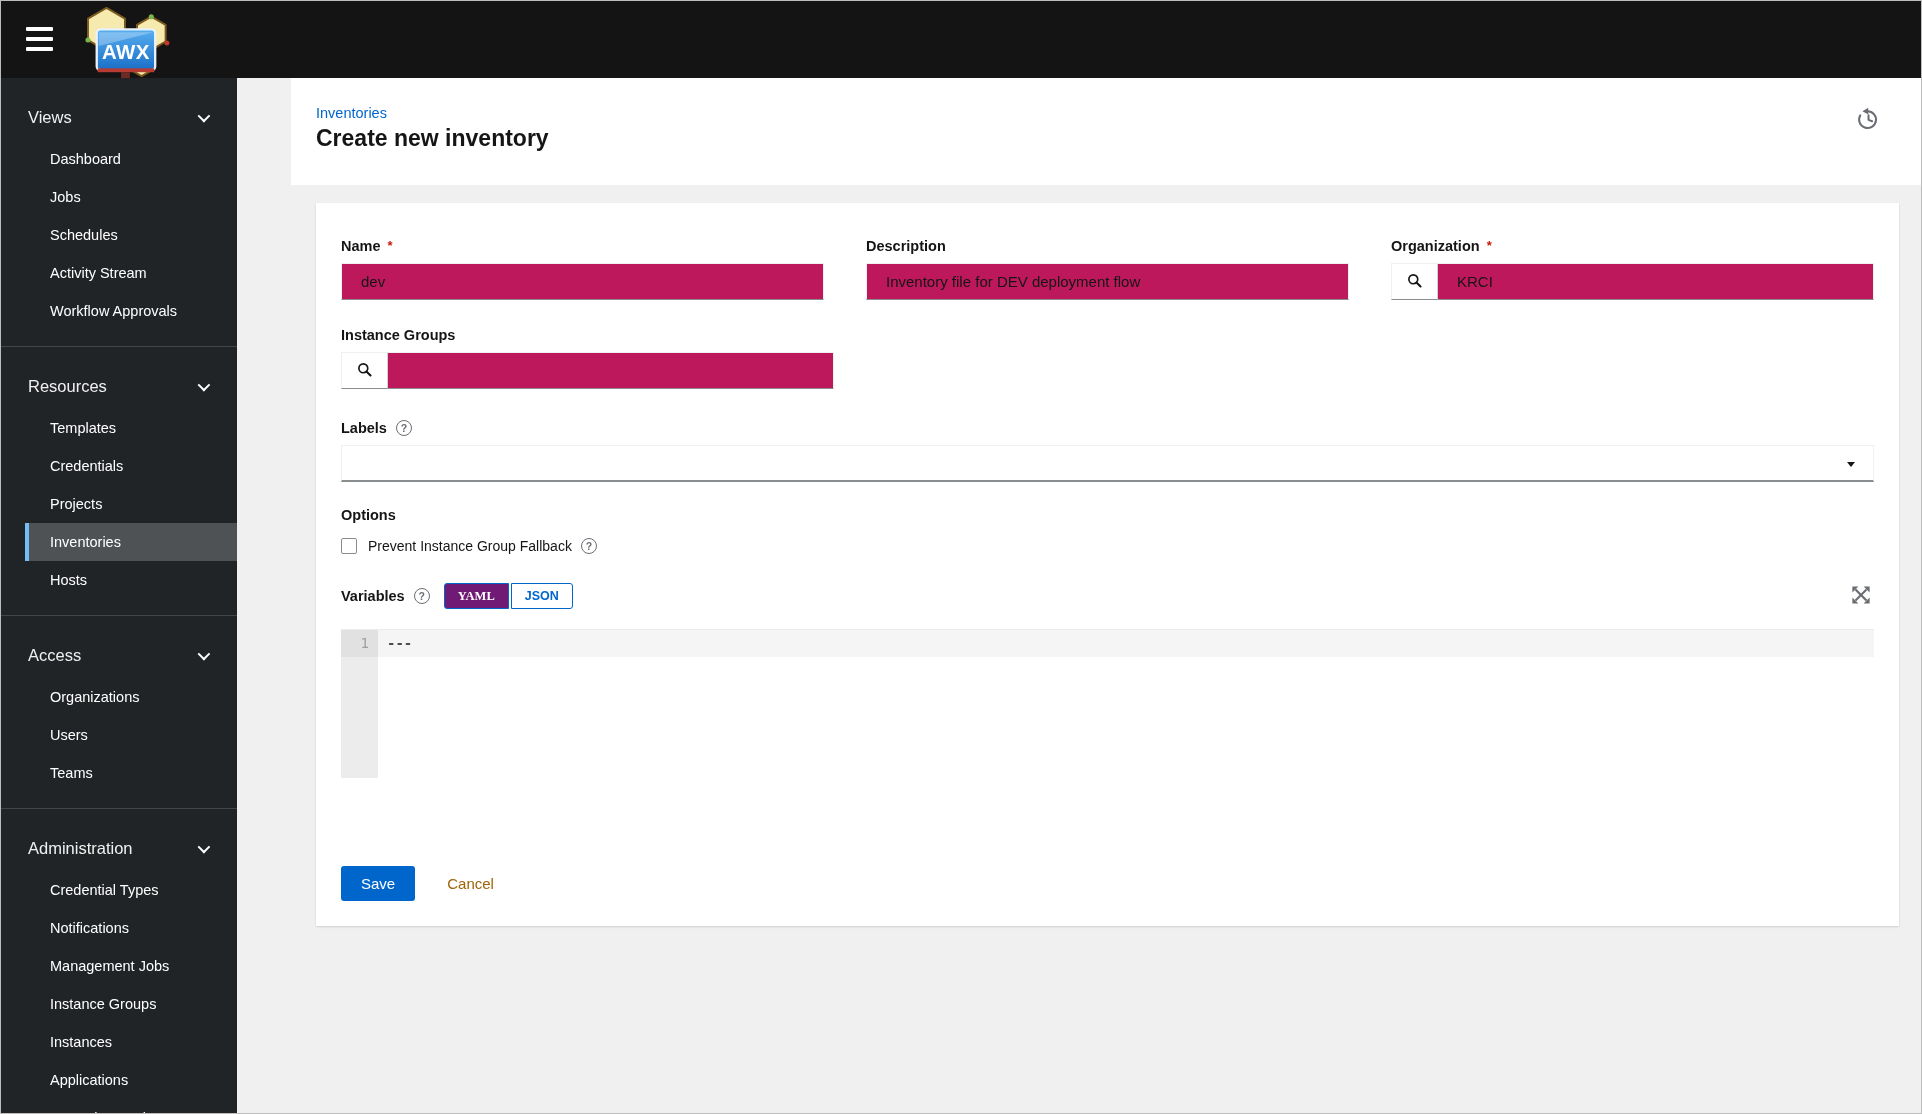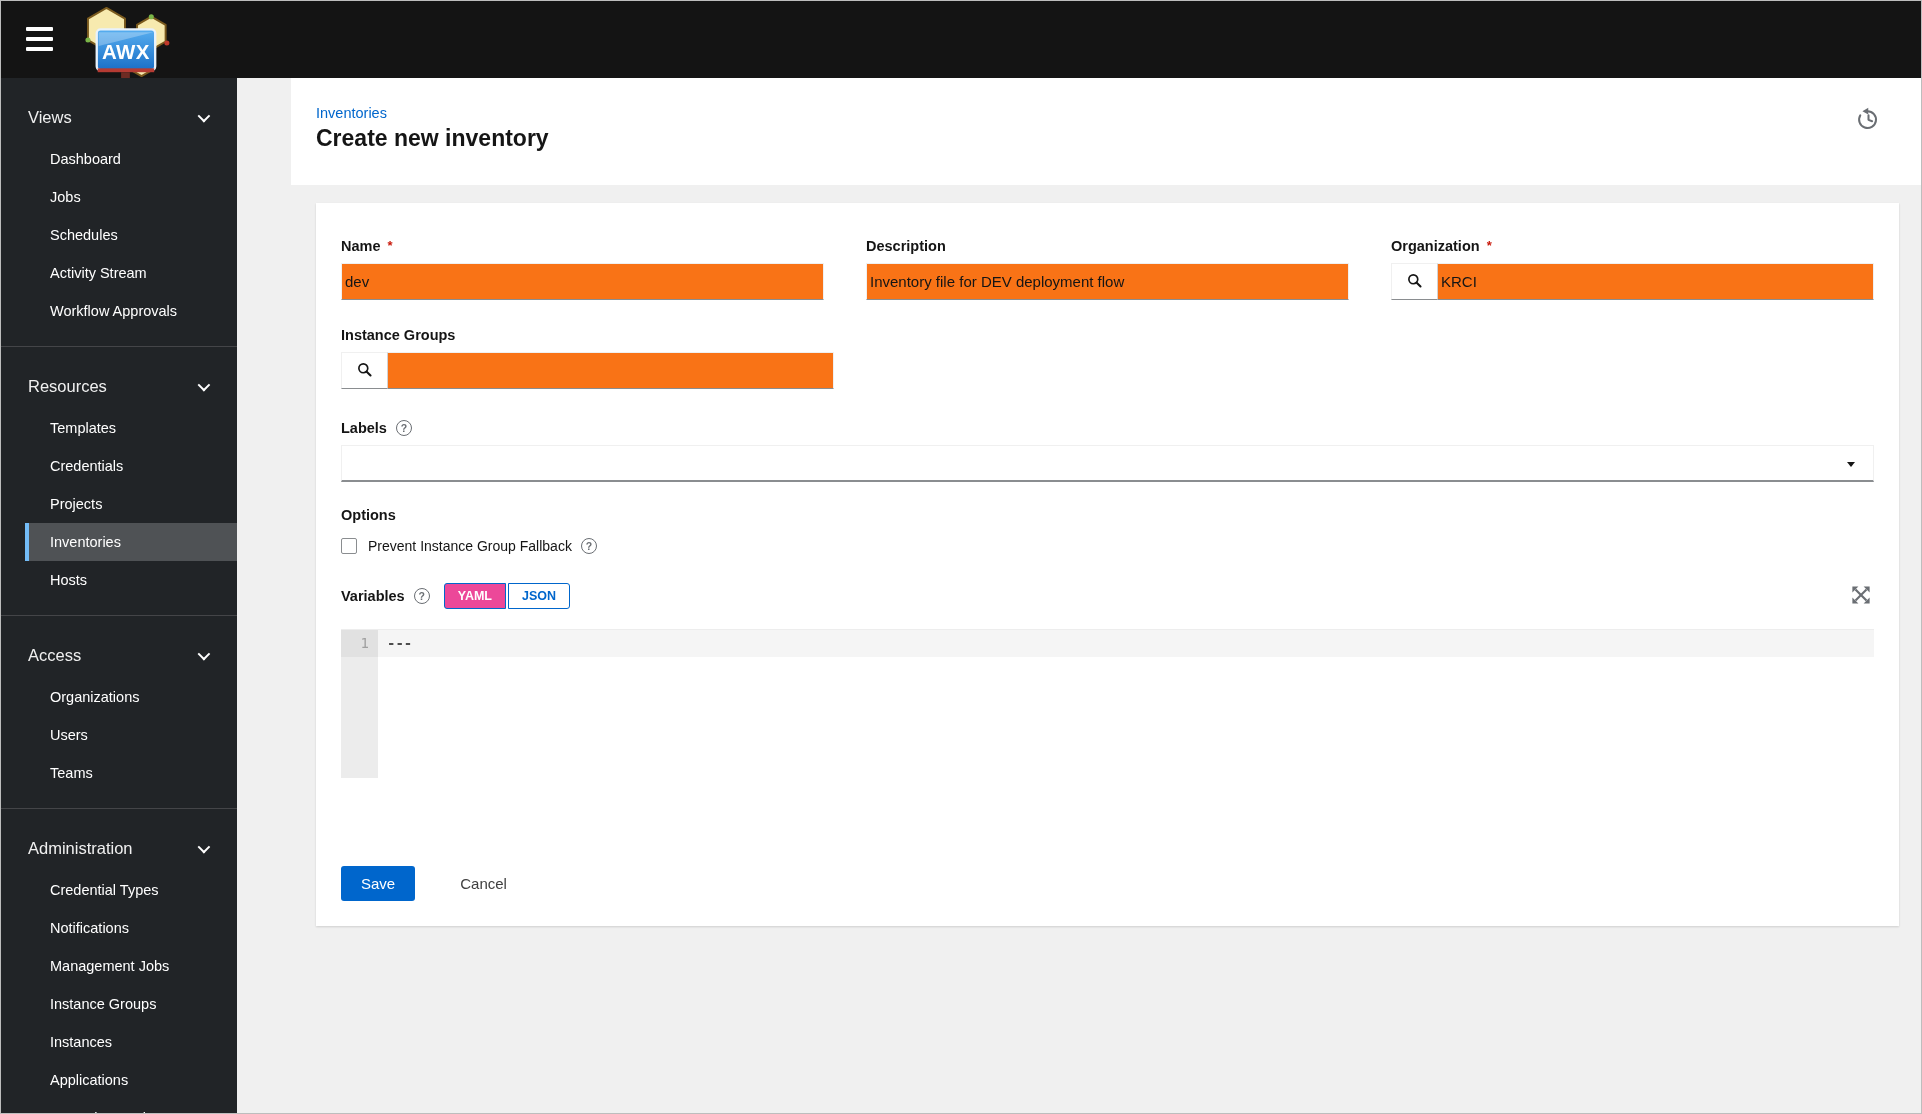--- a/index.html
+++ b/index.html
@@ -38,21 +38,21 @@
 
   
   .card { position:absolute; left:315px; top:202px; width:1583px; height:723px; background:#fff;
           box-shadow:0 1px 2px rgba(3,3,3,.14); padding:34px 25px 0 25px; }
 
   .field-label { font-size:14.5px; font-weight:700; color:#151515; height:17px; display:flex; align-items:center; }
   .req { color:#c9190b; margin-left:7px; font-size:13px; font-weight:700; }
   .row1 { display:grid; grid-template-columns:1fr 1fr 1fr; column-gap:42px; }
 
   .pf-input { width:100%; height:37px; margin-top:9px; border:1px solid #f0f0f0; border-bottom:1px solid #8a8d90;
-              padding:0 3px; font-size:15px; color:#151515; font-family:"Liberation Sans",sans-serif; background:#f97316; }
+              padding:0 19px; font-size:15px; color:#151515; font-family:"Liberation Sans",sans-serif; background:#be185d; }
 
   .lookup { display:flex; margin-top:9px; }
   .lookup .search-btn { width:47px; height:37px; flex:0 0 47px; background:#fff; cursor:pointer;
                         border:1px solid #f0f0f0; border-bottom-color:#8a8d90; border-right:1px solid #d2d2d2;
                         display:flex; align-items:center; justify-content:center; }
   .lookup .pf-input { margin-top:0; border-left:none; }
 
   .col { width:493px; }
   .mt26 { margin-top:26px; } .mt30 { margin-top:30px; } .mt24 { margin-top:24px; }
 
@@ -66,36 +66,36 @@
               color:#6a6e73; font-size:10.5px; font-weight:bold; cursor:pointer; flex:0 0 auto; }
 
   .check-row { margin-top:12px; display:flex; align-items:center; height:22px; }
   .pf-check { width:16px; height:16px; border:1px solid #8a8d90; background:#fff; border-radius:2px; cursor:pointer; }
   .check-label { margin-left:11px; font-size:14px; color:#151515; cursor:pointer; }
 
   .vars-row { margin-top:26px; display:flex; align-items:center; height:26px; }
   .toggle-group { display:flex; margin-left:14px; }
   .toggle-btn { height:26px; padding:0 13px; font-size:12.5px; font-weight:700; cursor:pointer;
                 font-family:"Liberation Sans",sans-serif; }
-  .toggle-btn.on  { background:#ec4899; color:#fff; border:1px solid #0066cc; border-radius:3px 0 0 3px; }
+  .toggle-btn.on  { background:#701a75; color:#fff; border:1px solid #0066cc; border-radius:3px 0 0 3px;font-family:Liberation Serif, serif; }
   .toggle-btn.off { background:#fff; color:#0066cc; border:1px solid #0066cc; border-left:1px solid #0066cc; border-radius:0 3px 3px 0; margin-left:2px; }
   .expand-btn { margin-left:auto; width:26px; height:26px; background:none; border:none; cursor:pointer; }
 
   .editor { margin-top:20px; height:149px; display:flex; border-top:1px solid #ededed; }
   .gutter { width:37px; background:#ececec; font-family:"DejaVu Sans Mono",monospace; }
   .gutter .line-no { height:27px; line-height:27px; background:#e1e1e1; color:#9f9f9f;
                      text-align:right; padding-right:9px; font-size:14px; }
   .code-area { flex:1; background:#fff; cursor:text; }
   .code-line { height:27px; line-height:27px; background:#f5f5f5; padding-left:9px;
                font-family:"DejaVu Sans Mono",monospace; font-size:14px; font-weight:bold; color:#4d4d4d; }
 
   .actions { margin-top:88px; display:flex; align-items:center; }
   .save-btn { background:#0066cc; color:#fff; border:none; border-radius:3px; padding:9px 20px;
               font-size:15px; font-family:"Liberation Sans",sans-serif; cursor:pointer; }
-  .cancel-link { margin-left:45px; color:#404040; font-size:15px; text-decoration:none; cursor:pointer; }
+  .cancel-link { margin-left:32px; color:#a16207; font-size:15px; text-decoration:none; cursor:pointer; }
 </style>
 </head>
 <body>
 
 <div class="screen">
 
   <header class="navbar">
     <button class="hamburger">
       <span></span>
         <span></span>

